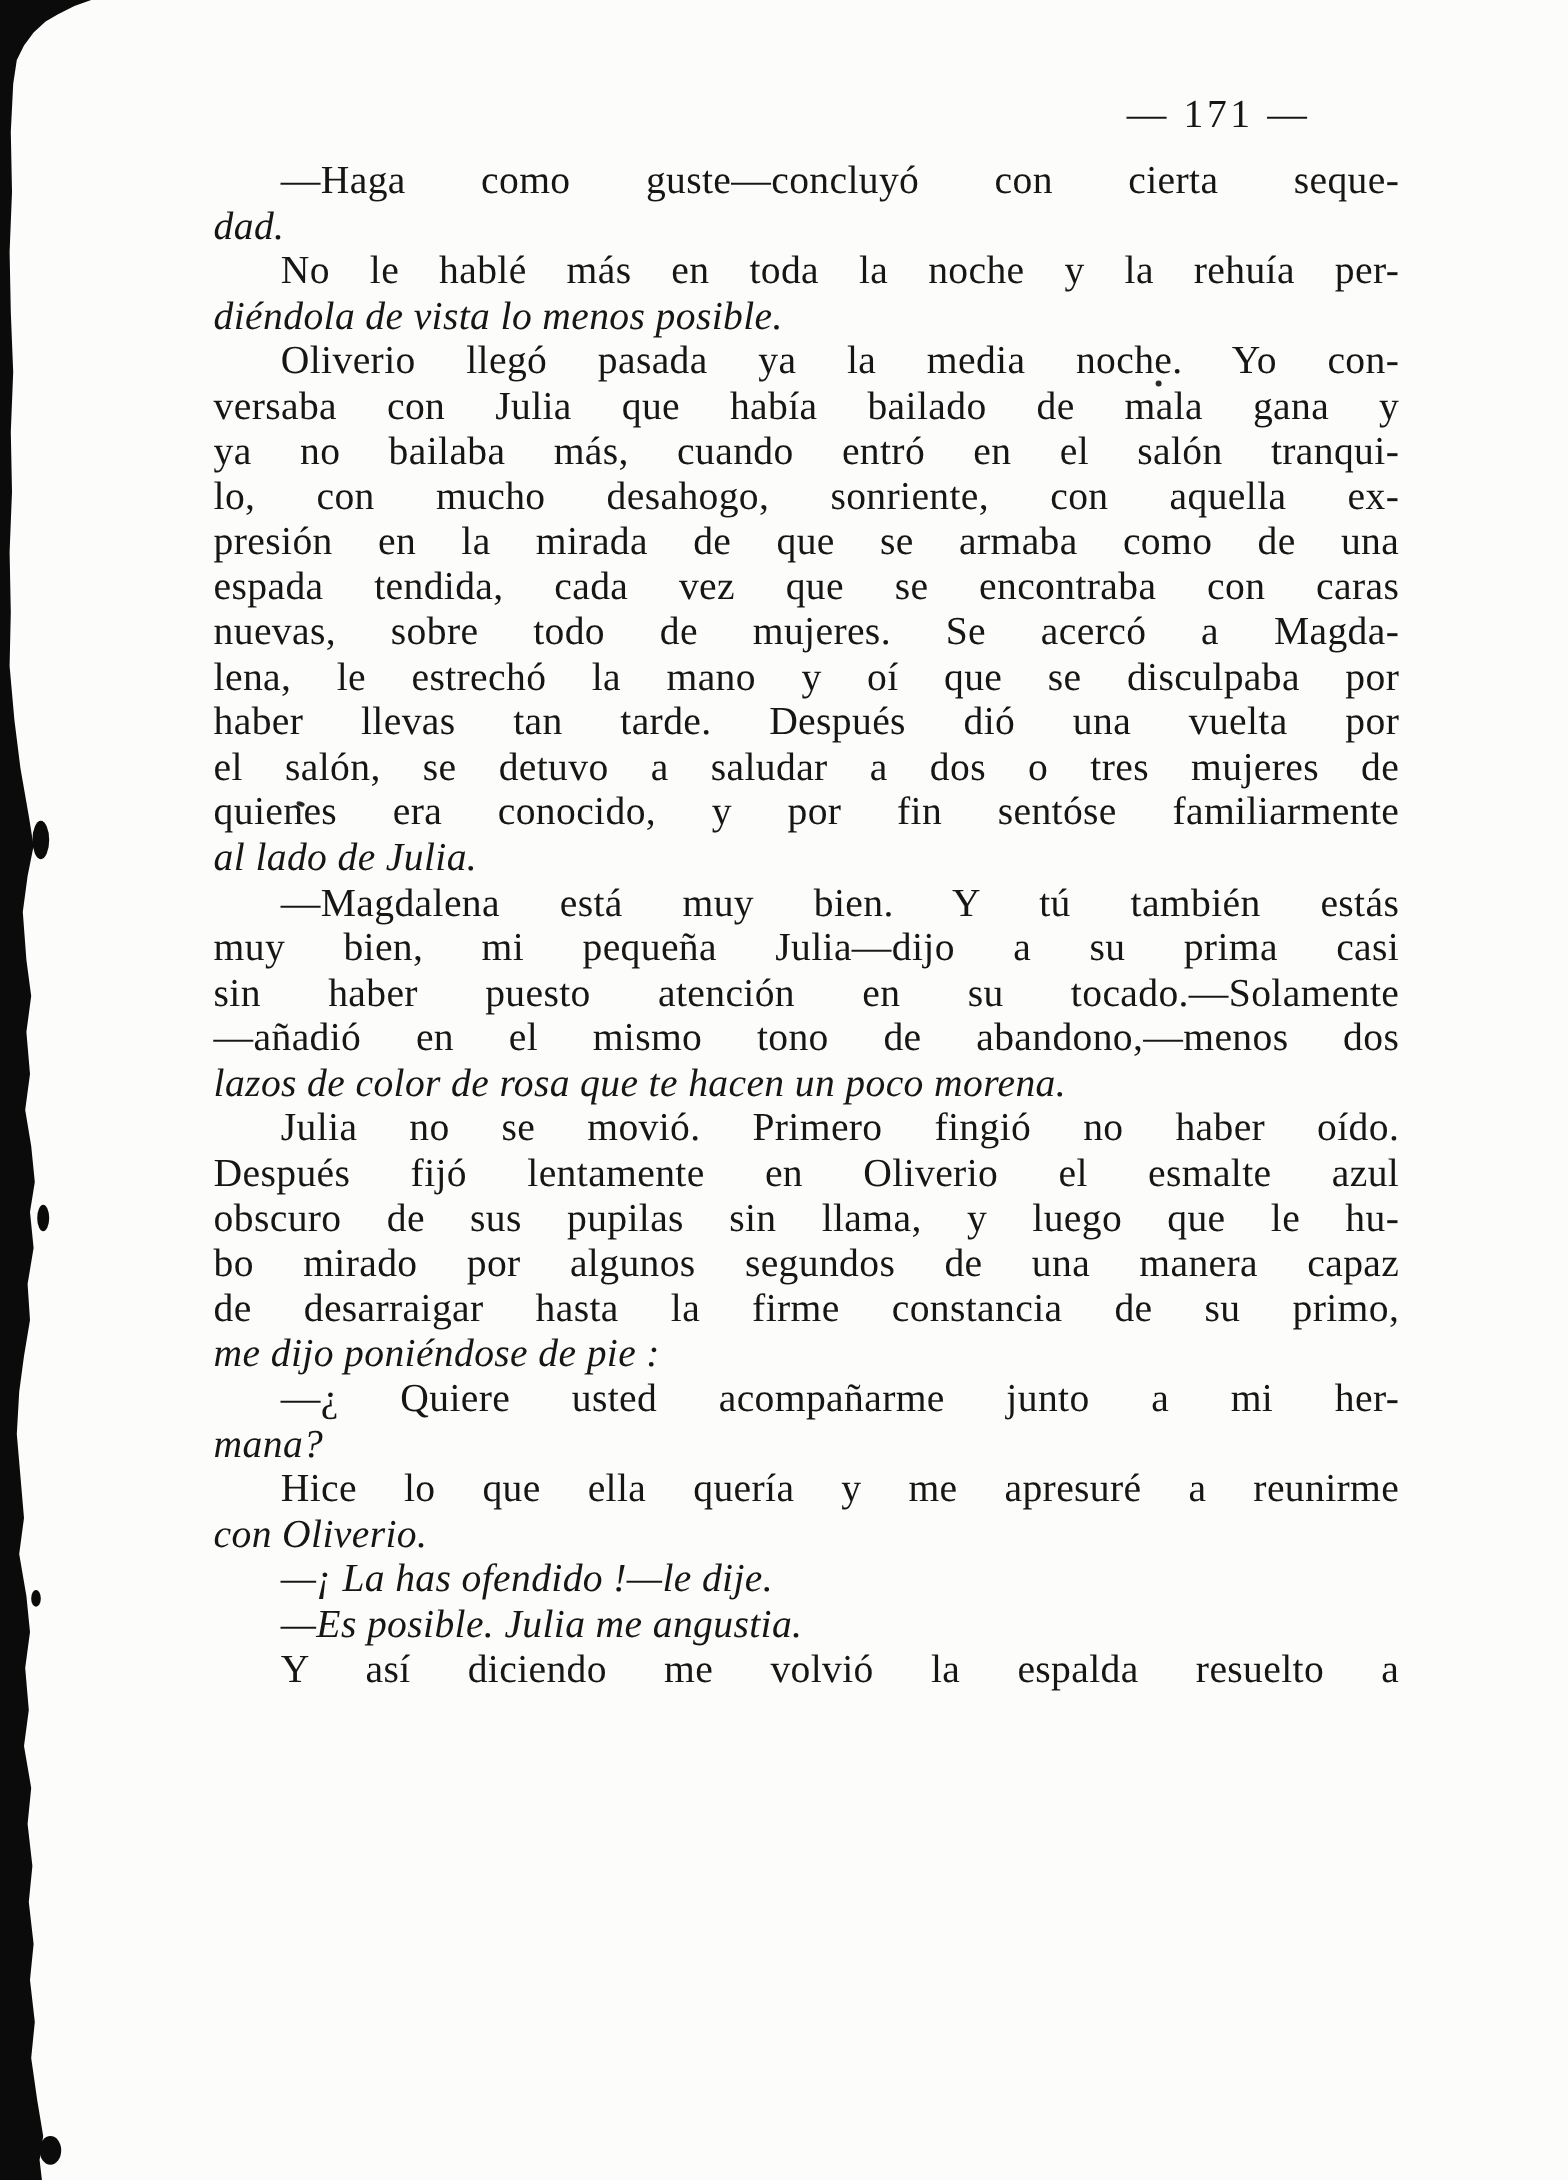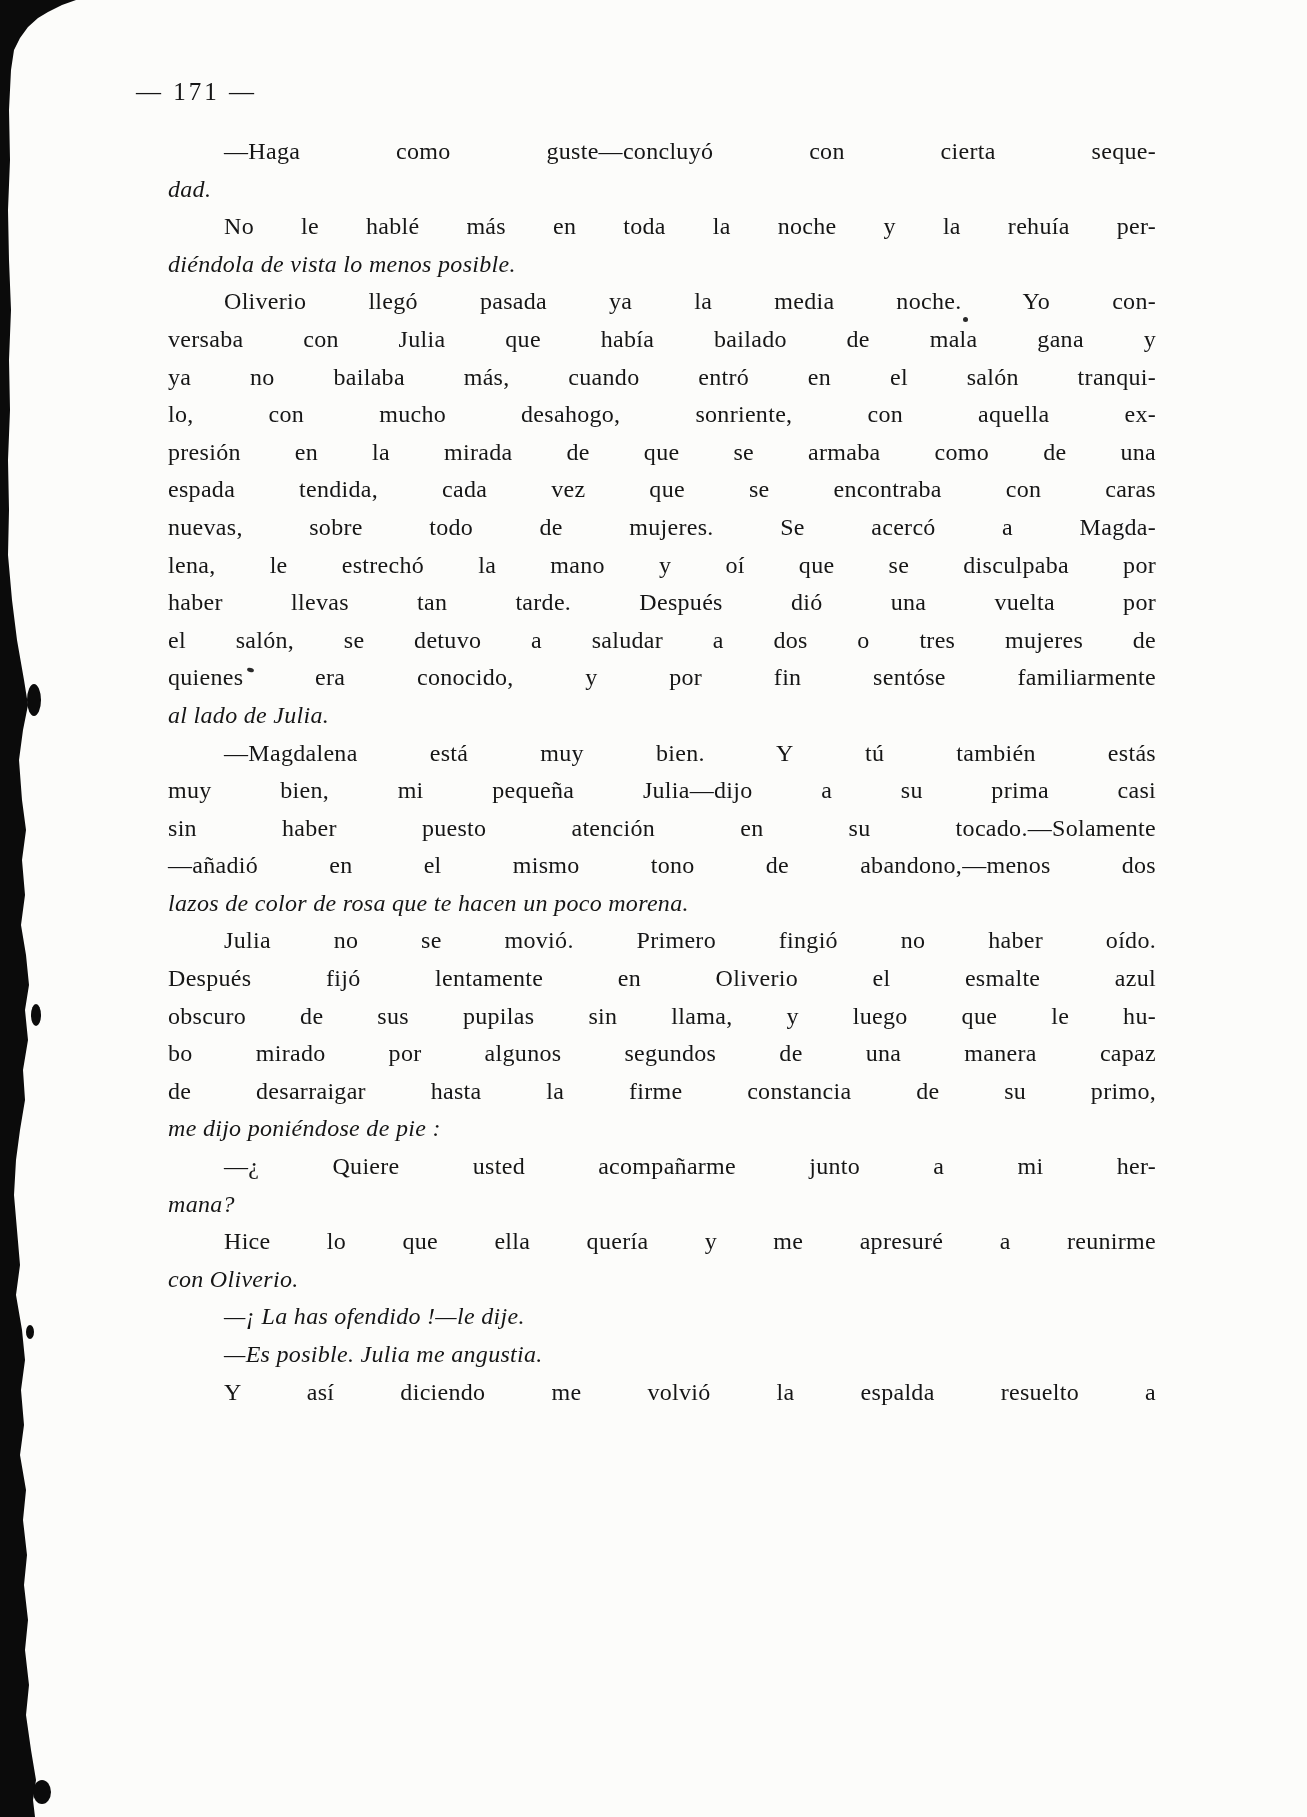--- a/index.html
+++ b/index.html
@@ -13,34 +13,34 @@
     color: #161616;
   }
   .edge-svg {
     position: absolute;
     left: 0; top: 0;
     width: 90px; height: 1817px;
     pointer-events: none;
   }
   .page-number {
     position: absolute;
-    left: 136px;
+    left: 104px;
     top: 78px;
     width: 988px;
-    text-align: left;
-    font-size: 25px;
+    text-align: right;
+    font-size: 33px;
     letter-spacing: 3px;
     white-space: nowrap;
   }
   .text-block {
     position: absolute;
-    left: 168px;
+    left: 178px;
     top: 133px;
     width: 988px;
-    font-size: 24px;
+    font-size: 33px;
     line-height: 37.6px;
     letter-spacing: 0.3px;
   }
   .line {
     height: 37.6px;
     text-align: justify;
     text-align-last: justify;
     white-space: nowrap;
     overflow: visible;
   }

